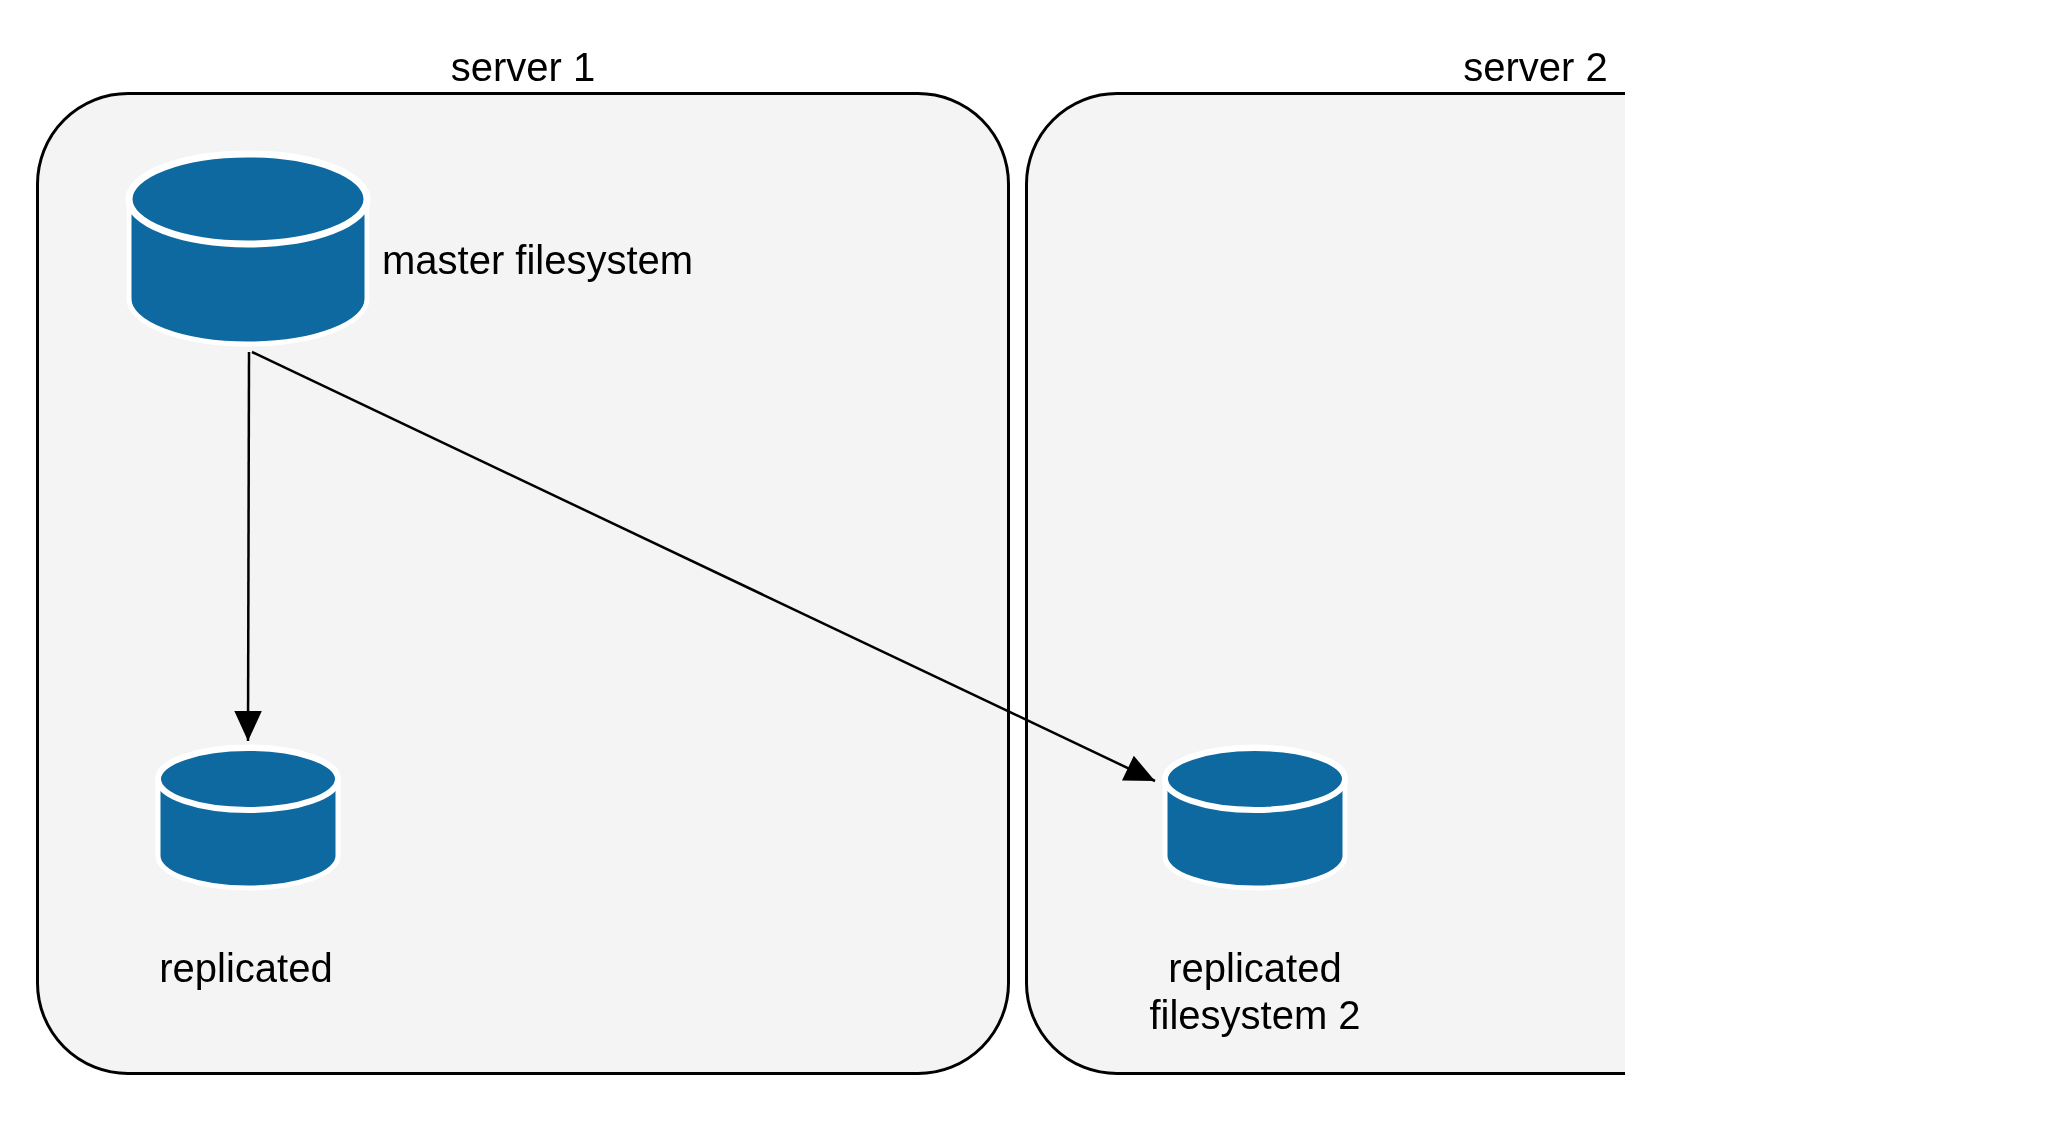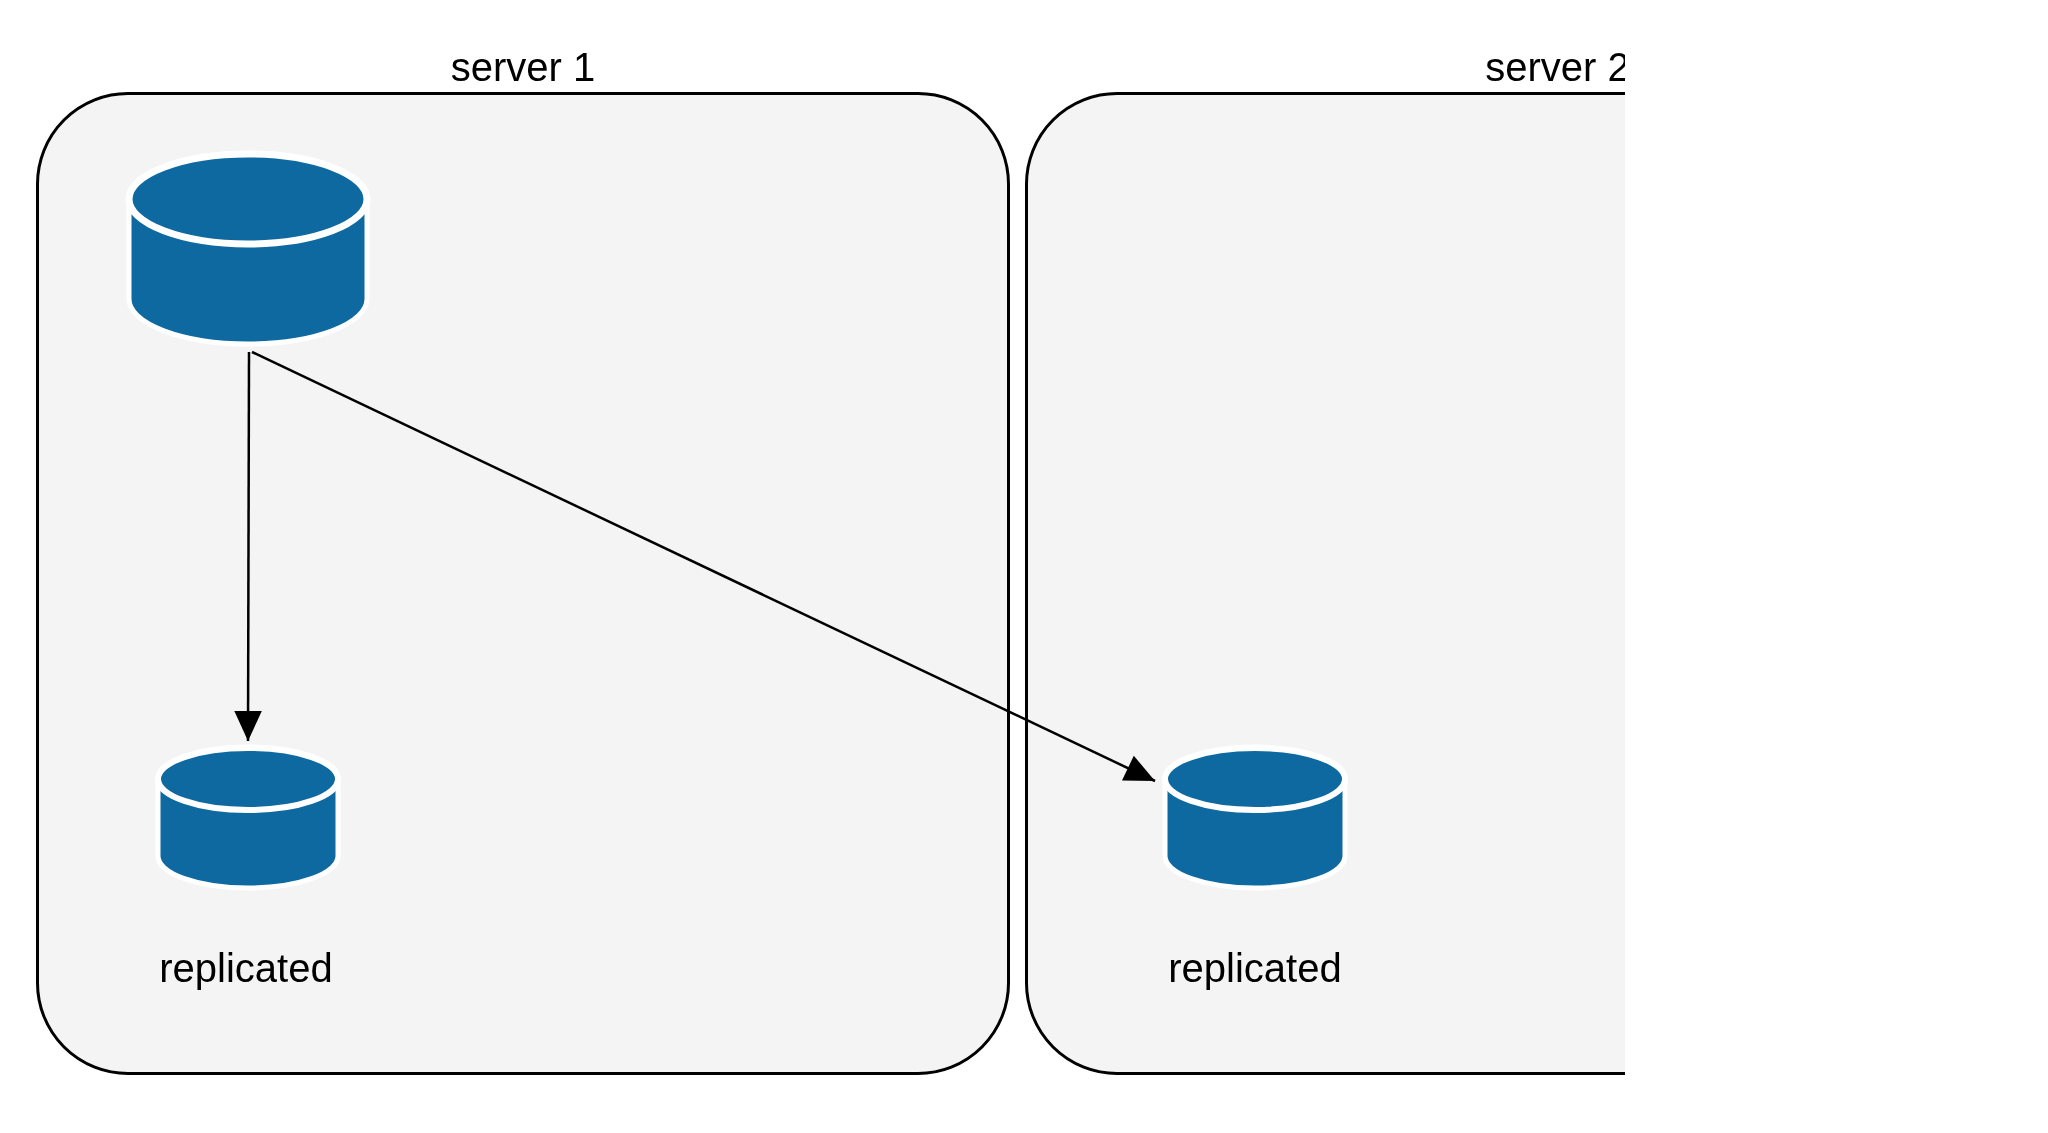--- a/index.html
+++ b/index.html
@@ -24,21 +24,21 @@
   .server-label {
     position: absolute;
     top: 44px;
     font-size: 40px;
     line-height: 47px;
     text-align: center;
     color: var(--line-black);
     white-space: nowrap;
   }
   .server-label.s1 { left: 36px; width: 974px; }
-  .server-label.s2 { left: 1070px; width: 975px; }
+  .server-label.s2 { left: 1048px; width: 975px; }
   .server-box {
     position: absolute;
     top: 92px;
     height: 983px;
     background: var(--box-fill);
     border: 3px solid var(--line-black);
     border-radius: 92px;
   }
   .server-box.box1 { left: 36px;  width: 974px; }
   .server-box.box2 { left: 1025px; width: 975px; }
@@ -112,22 +112,24 @@
   <svg class="cyl rep1" width="188" height="148" viewBox="0 0 188 148" xmlns="http://www.w3.org/2000/svg">
     <path class="cyl-body" d="M4,35 L4,112 A90,32 0 0 0 184,112 L184,35 A90,32 0 0 0 4,35 Z"></path>
     <ellipse class="cyl-lid" cx="94" cy="35" rx="90" ry="31" stroke-width="6"></ellipse>
   </svg>
 
   <svg class="cyl rep2" width="188" height="148" viewBox="0 0 188 148" xmlns="http://www.w3.org/2000/svg">
     <path class="cyl-body" d="M4,35 L4,112 A90,32 0 0 0 184,112 L184,35 A90,32 0 0 0 4,35 Z"></path>
     <ellipse class="cyl-lid" cx="94" cy="35" rx="90" ry="31" stroke-width="6"></ellipse>
   </svg>
 
+  <div class="node-label master-label">master filesystem</div>
 
   <div class="node-label rep-label rep1-label">
     <div>replicated</div>
   </div>
 
   <div class="node-label rep-label rep2-label">
     <div>replicated</div>
+    <div>filesystem 2</div>
   </div>
 
 </div>
 
 </body></html>

